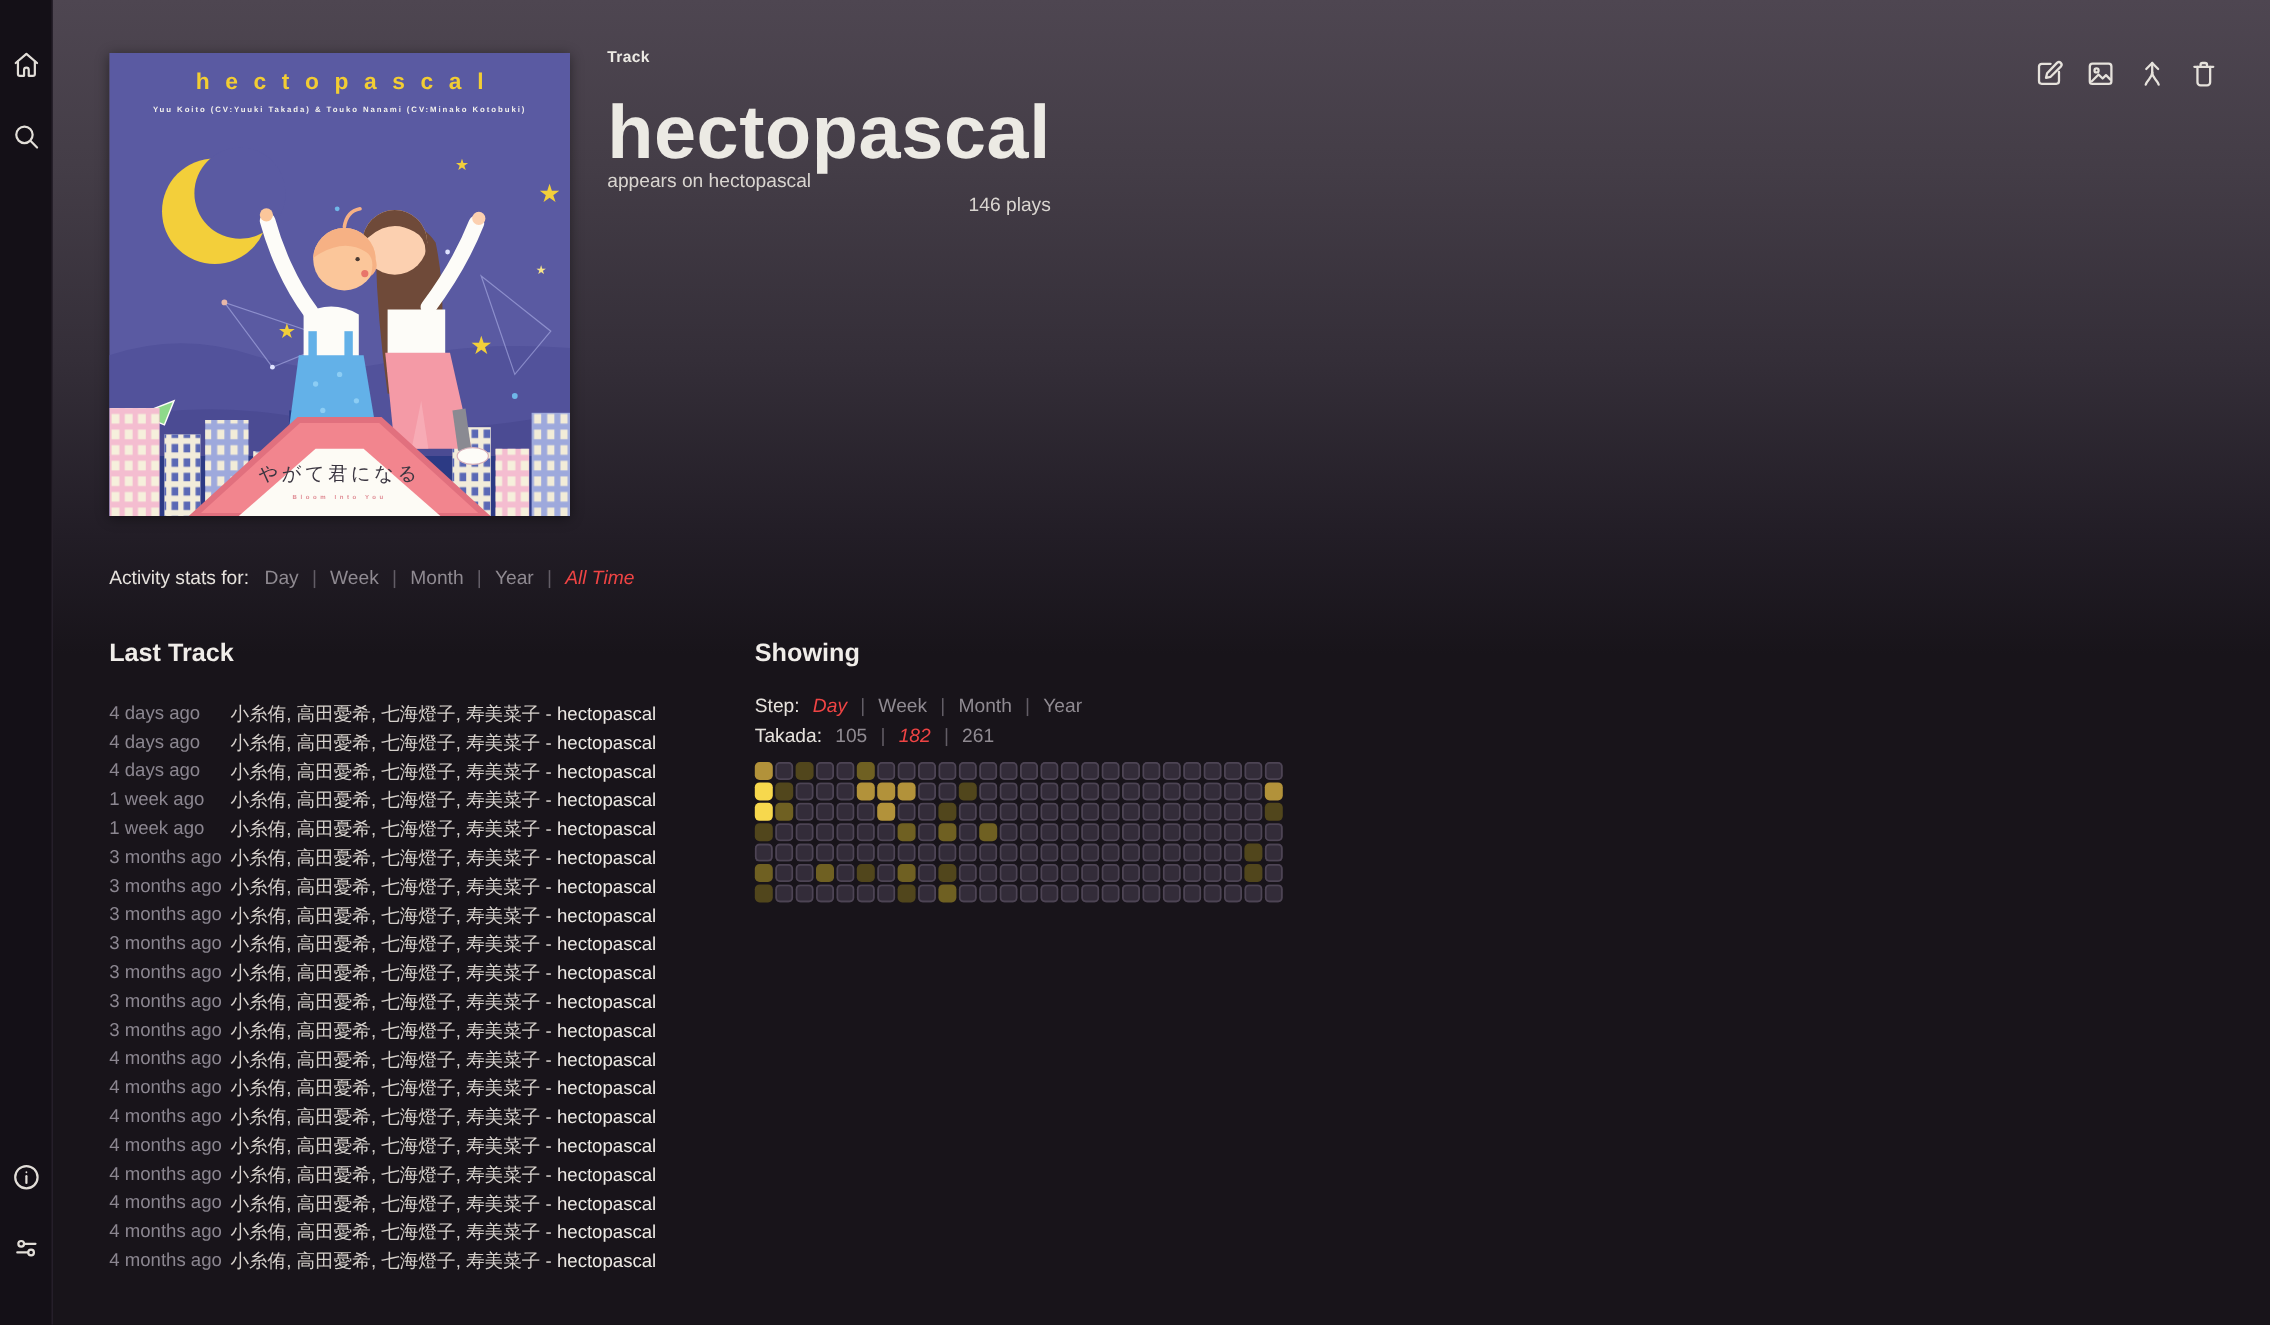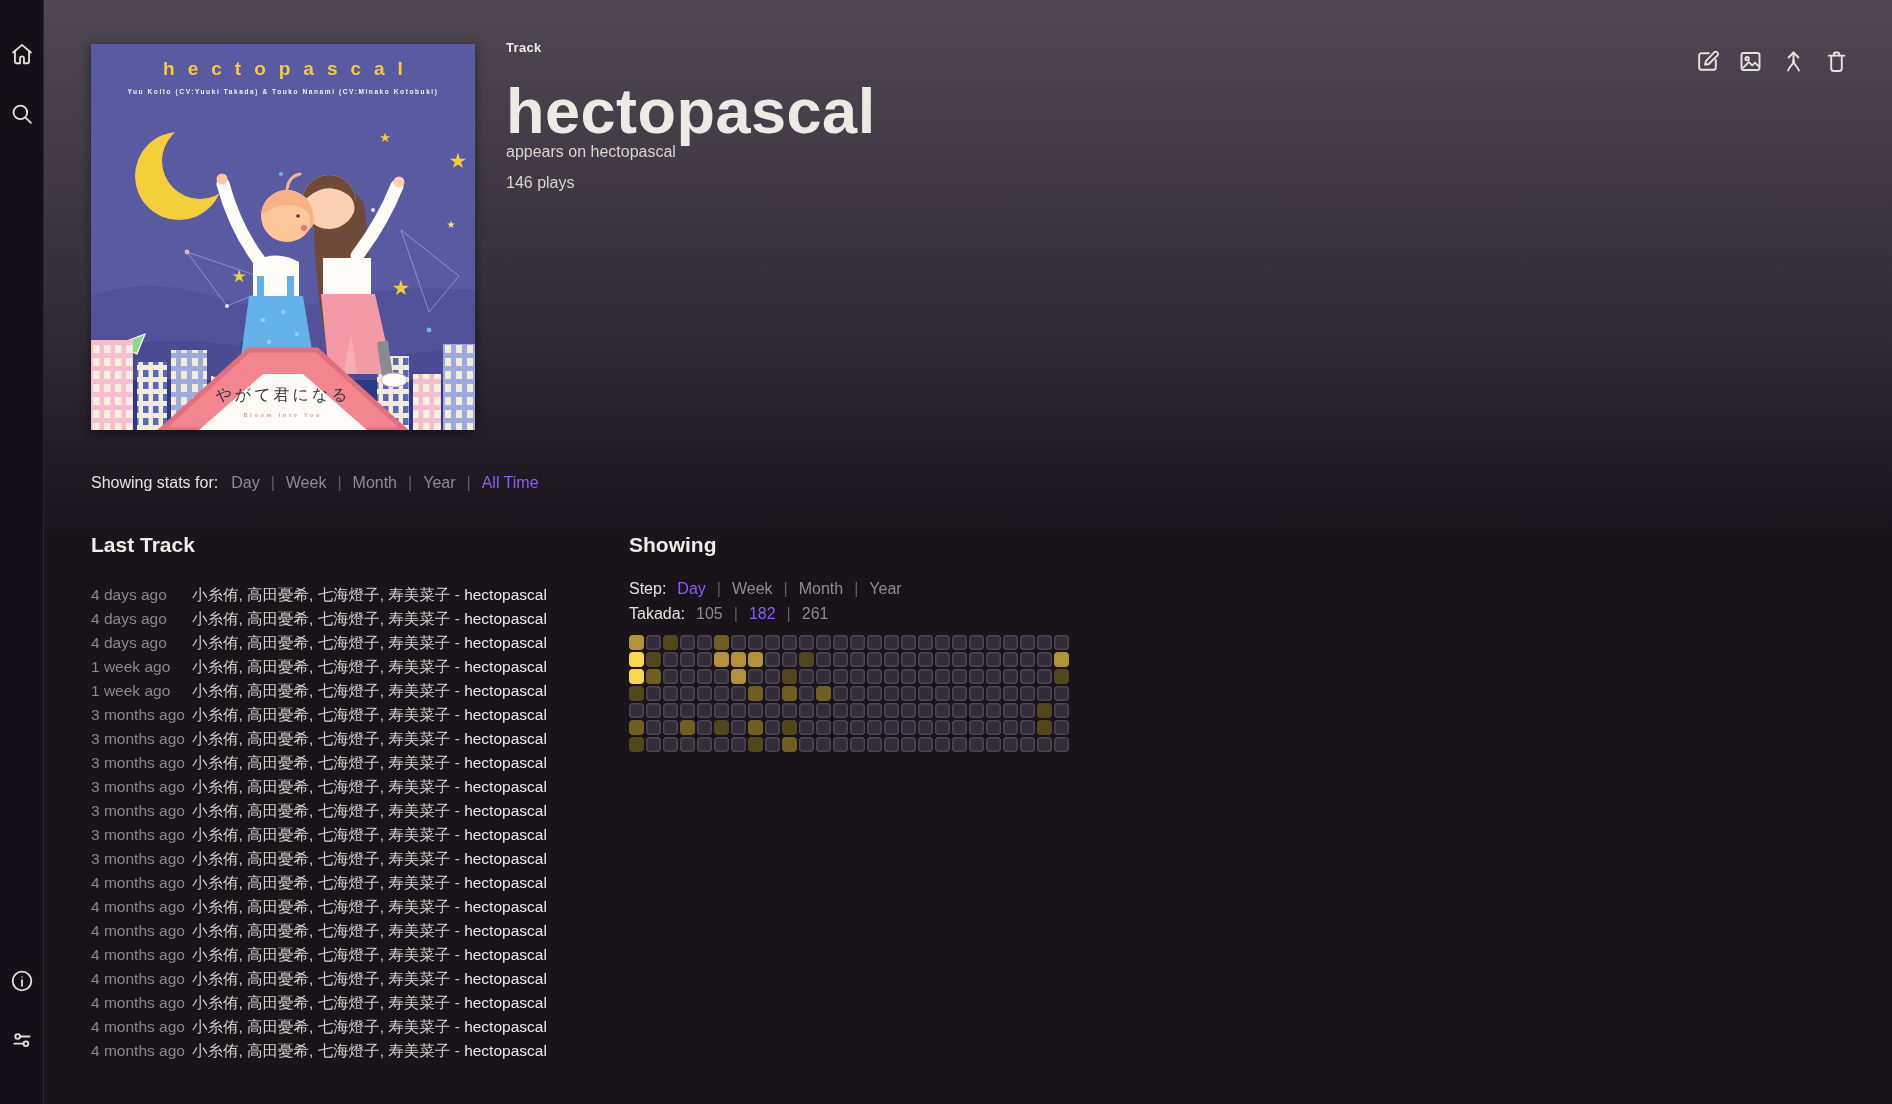--- a/index.html
+++ b/index.html
@@ -32,32 +32,32 @@
                font-family:"Liberation Serif","DejaVu Serif",serif; }
   .aa-banner-sub { position:absolute; left:0; right:0; bottom:12px; text-align:center;
                    color:#e08e96; font-size:5px; font-weight:bold; letter-spacing:3px; }
 
   
   .track-info { position:absolute; left:462px; top:40px; color:#eceae4; }
   .type-label { font-size:13px; font-weight:bold; letter-spacing:.3px; }
   .page-title { font-size:63px; font-weight:bold; margin-top:25px; letter-spacing:.5px; line-height:1; }
   .appears { font-size:16px; color:#d9d5d0; }
   .appears .album-link { color:#d9d5d0; cursor:pointer; }
-  .plays { margin-top:13px; font-size:16px; color:#d9d5d0; }
+  .plays { margin-top:2px; font-size:16px; color:#d9d5d0;text-align:right; }
 
   .actions { position:absolute; top:48px; right:42px; display:flex; gap:16px; }
   .action-btn { width:27px; height:27px; cursor:pointer; }
   .action-btn svg { width:27px; height:27px; }
 
   
   .stats-filter { position:absolute; left:47px; top:474px; font-size:16px; color:#e6e2dd;
                   display:flex; align-items:center; gap:11px; white-space:nowrap; }
   .stats-filter .flabel { margin-right:2px; }
   .opt { color:#8f8a91; cursor:pointer; }
-  .opt.sel { color:#8b5cf6; }
+  .opt.sel { color:#ef4444;font-style:italic; }
   .sep { color:#625d66; }
 
   
   .last-played { position:absolute; left:47px; top:533px; width:500px; }
   .section-heading { font-size:21px; font-weight:bold; color:#f0ede9; }
   .lp-list { margin-top:26px; }
   .lp-row { display:flex; height:24px; align-items:center; font-size:15.5px; }
   .lp-time { flex:0 0 101px; color:#8b8690; }
   .lp-song { white-space:nowrap; cursor:pointer; }
   .lp-artists { color:#d6d1cc; }
@@ -244,21 +244,21 @@
       <div class="action-btn">
         <svg viewBox="0 0 24 24" fill="none" stroke="#e6e2dc" stroke-width="1.7" stroke-linecap="round" stroke-linejoin="round">
           <path d="M5 6.8 H19"></path>
             <path d="M9.6 6.8 V5.4 A1.4 1.4 0 0 1 11 4 h2 a1.4 1.4 0 0 1 1.4 1.4 V6.8"></path>
           <path d="M7.3 6.8 V18.2 A2.3 2.3 0 0 0 9.6 20.5 h4.8 a2.3 2.3 0 0 0 2.3 -2.3 V6.8"></path>
         </svg>
       </div>
     </div>
 
     <div class="stats-filter">
-      <span class="flabel">Showing stats for:</span>
+      <span class="flabel">Activity stats for:</span>
       <span id="stats-options" style="display:flex;gap:11px;align-items:center">
           <span class="opt">Day</span>
           <span class="sep">|</span>
           <span class="opt">Week</span>
           <span class="sep">|</span>
           <span class="opt">Month</span>
           <span class="sep">|</span>
           <span class="opt">Year</span>
           <span class="sep">|</span>
           <span class="opt sel">All Time</span>

